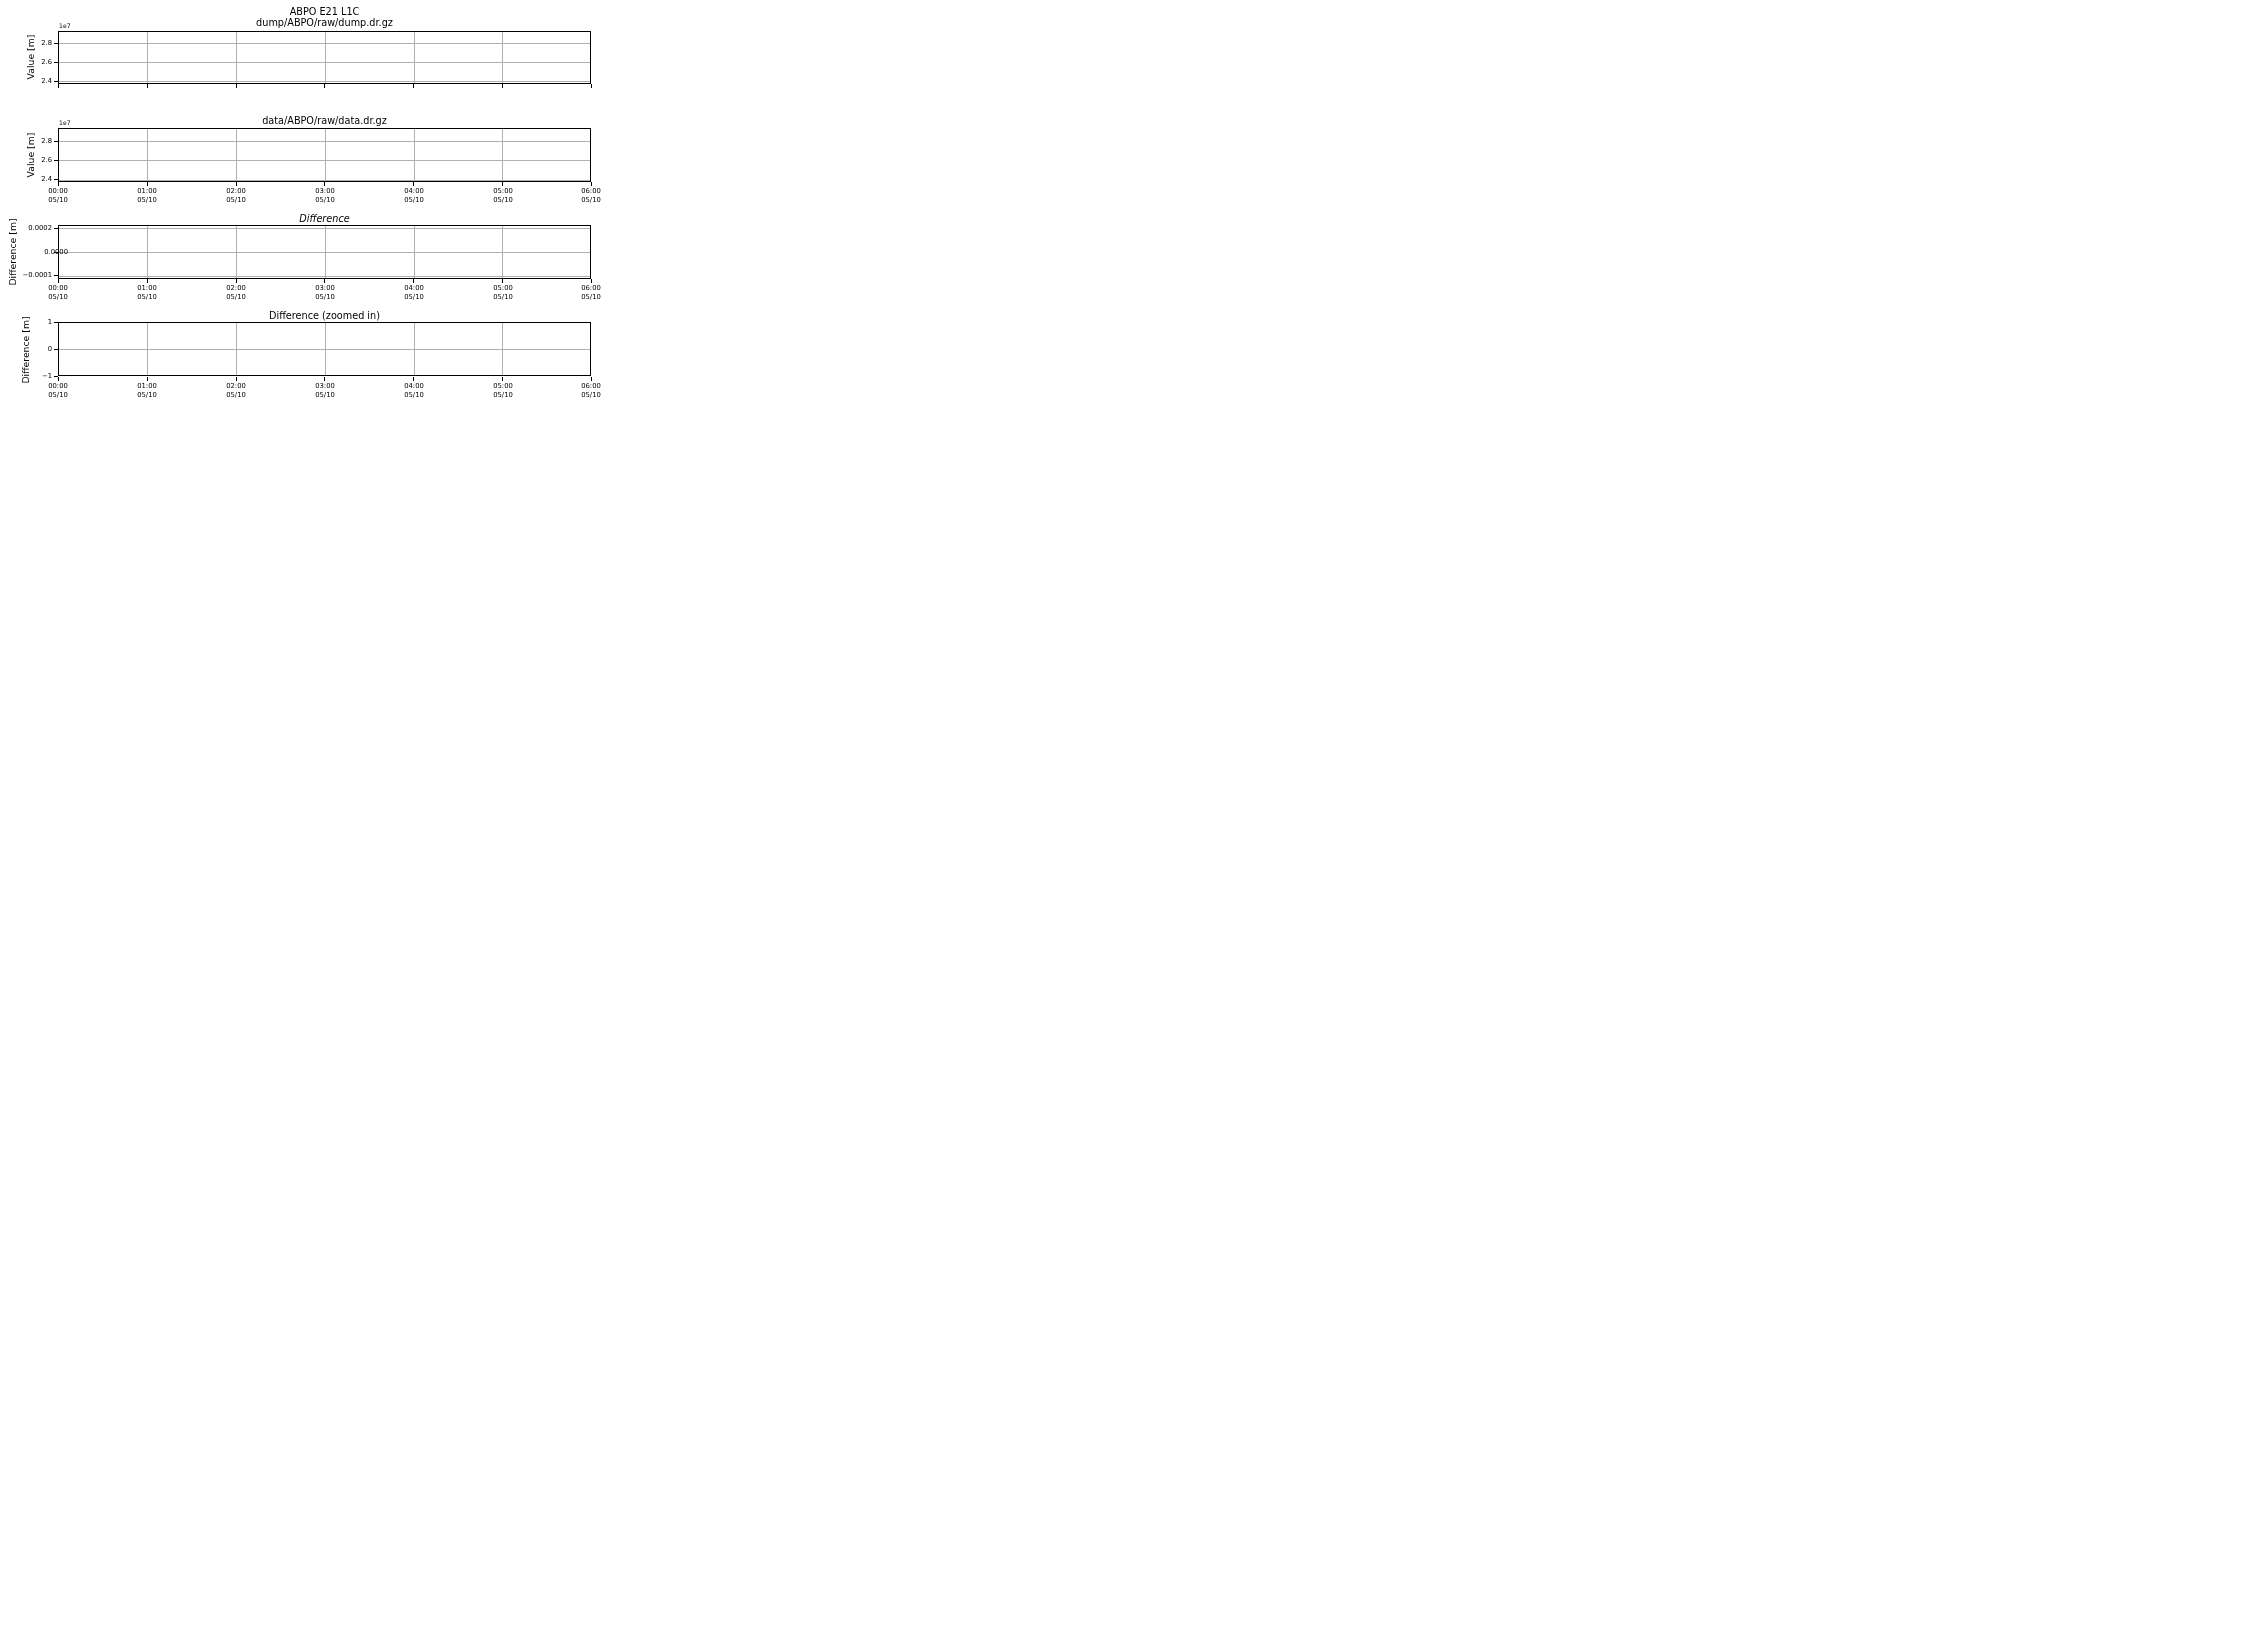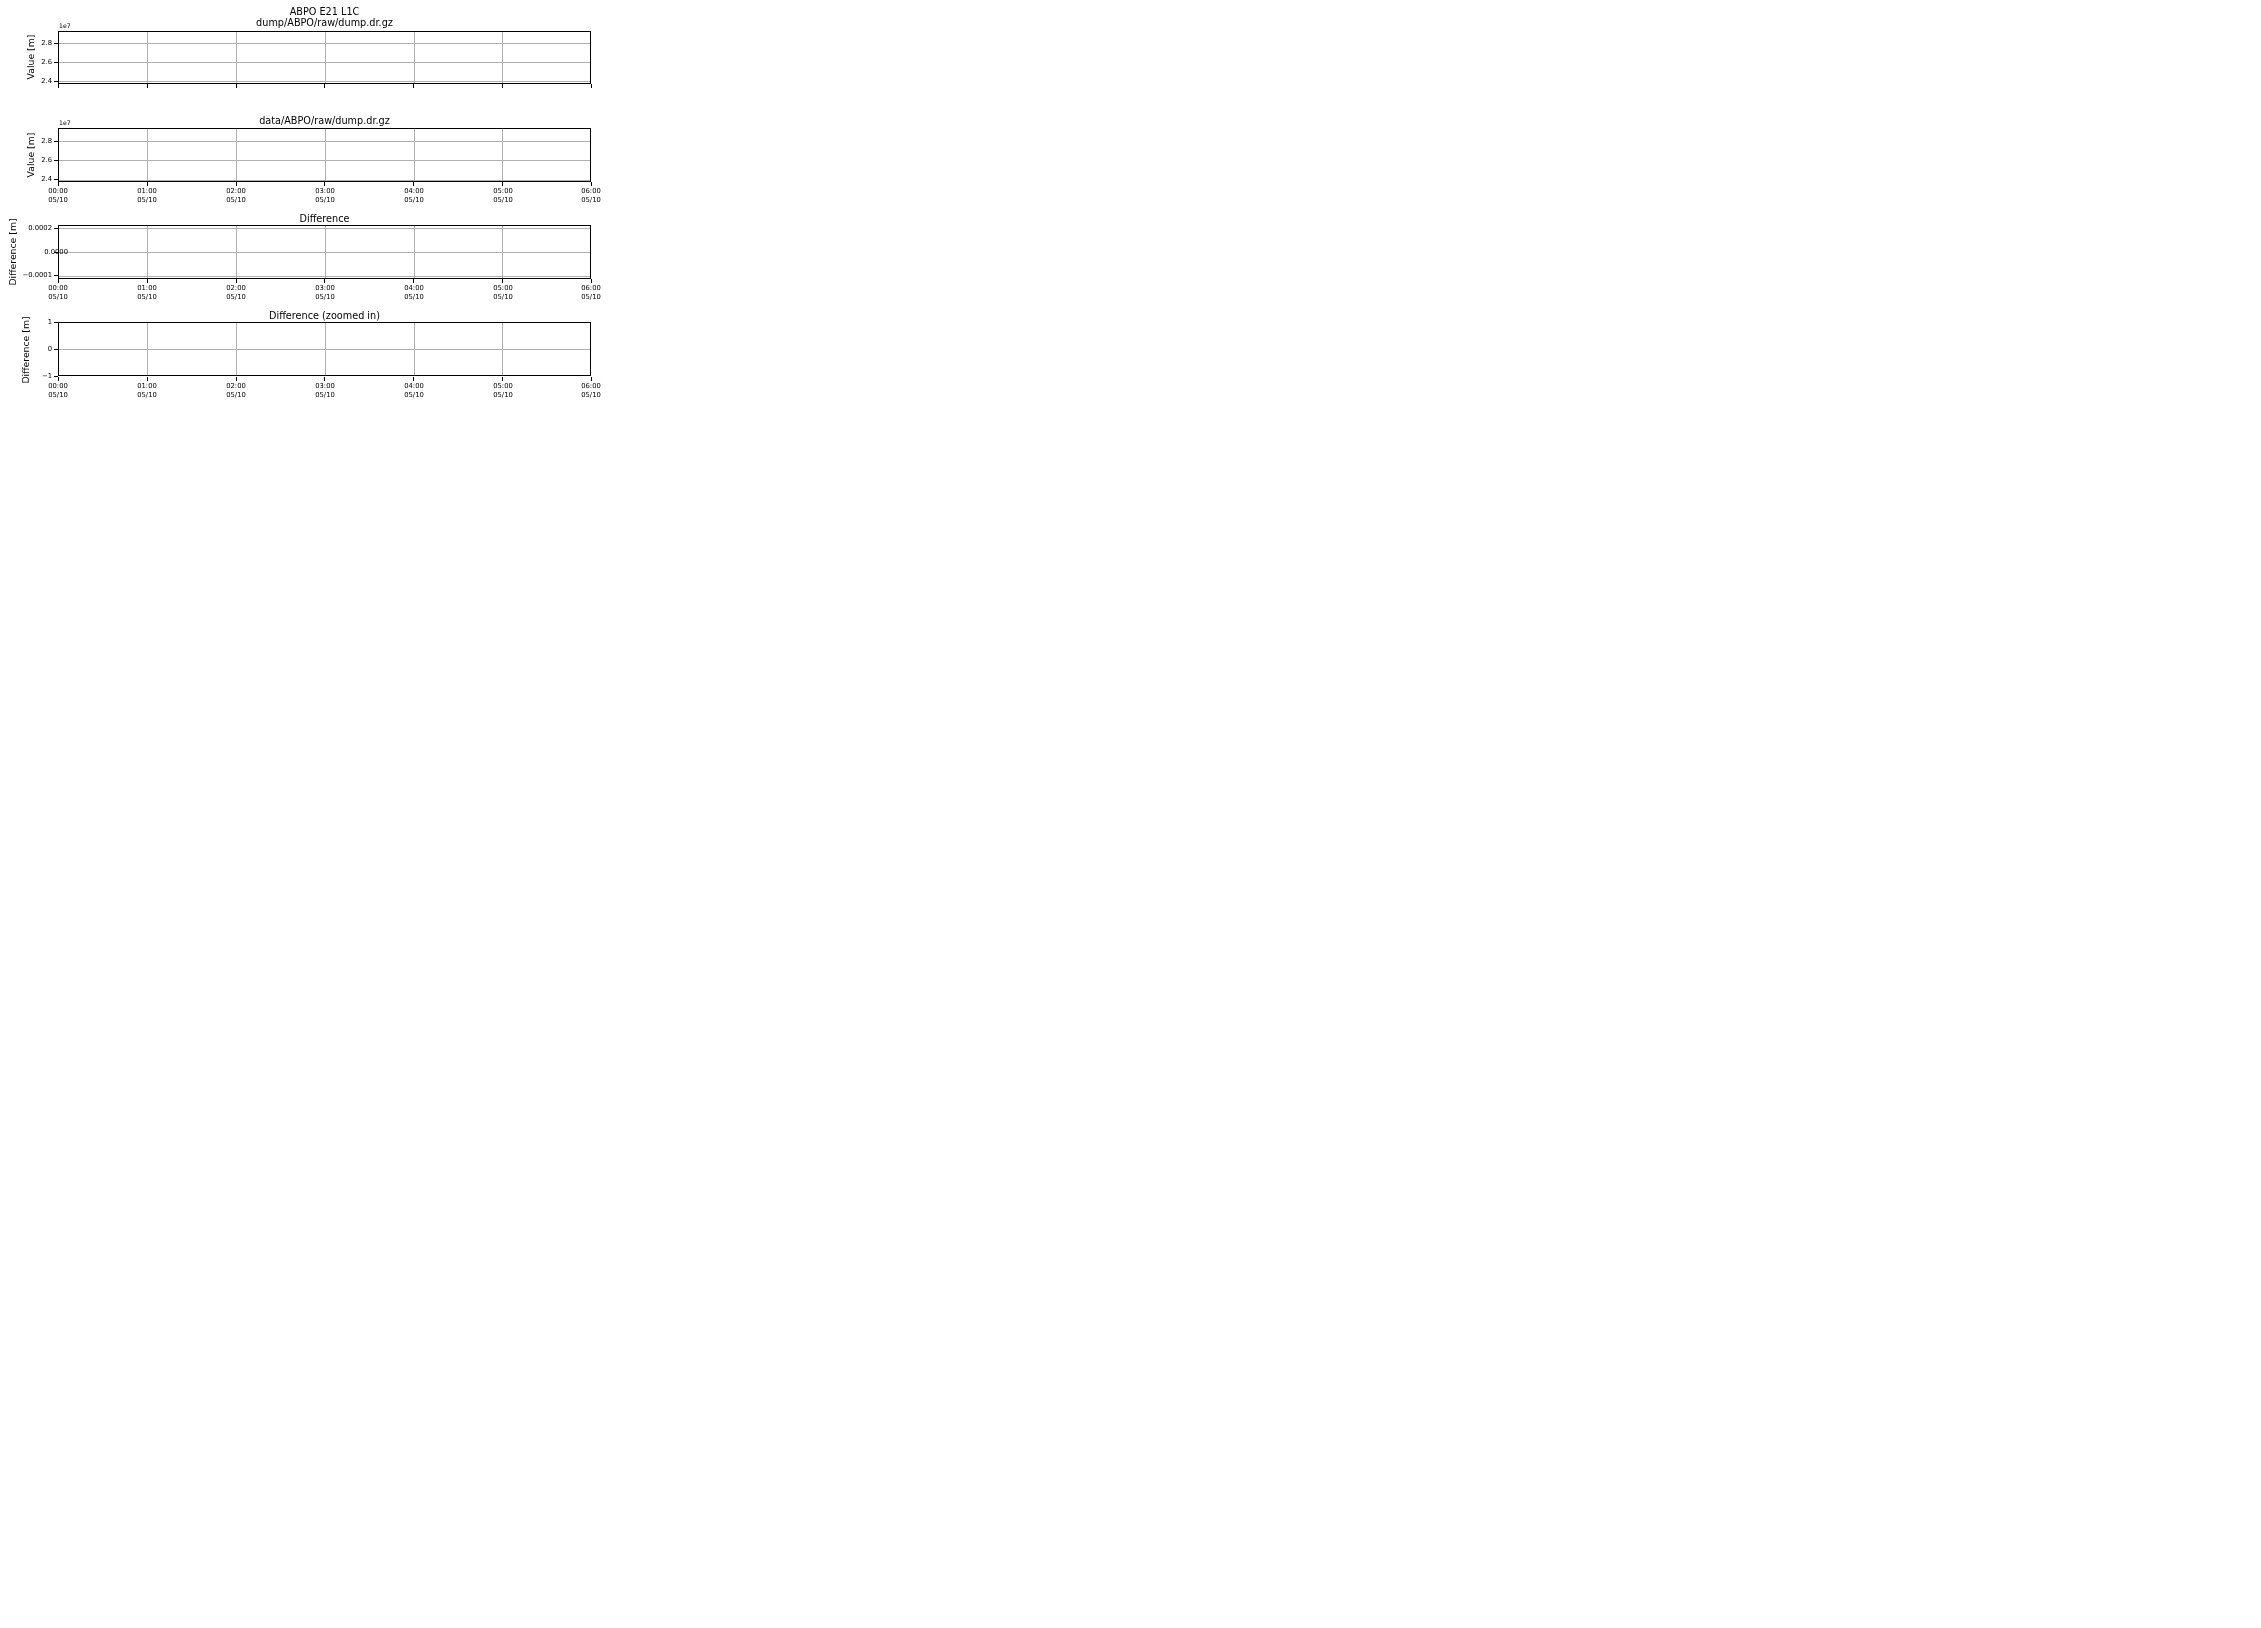--- a/index.html
+++ b/index.html
@@ -81,26 +81,26 @@
 <body>
 
 <div id="figure">
 
   <div class="subplot-title" style="left:58px; top:6.3px; width:533px;">ABPO E21 L1C
 dump/ABPO/raw/dump.dr.gz</div>
   <div class="ylab" style="left:30px; top:57px;">Value [m]</div>
   <div class="offset-text" style="left:59px; top:22px;">1e7</div>
   <div class="axes" id="axes-0" style="left:58px; top:31px; width:533px; height:53px;"></div>
 
-  <div class="subplot-title" style="left:58px; top:115px; width:533px;">data/ABPO/raw/dump.dr.gz</div>
+  <div class="subplot-title" style="left:58px; top:115px; width:533px;">data/ABPO/raw/data.dr.gz</div>
   <div class="ylab" style="left:30px; top:155px;">Value [m]</div>
   <div class="offset-text" style="left:59px; top:119px;">1e7</div>
   <div class="axes" id="axes-1" style="left:58px; top:128px; width:533px; height:54px;"></div>
 
-  <div class="subplot-title" style="left:58px; top:213px; width:533px;">Difference</div>
+  <div class="subplot-title" style="left:58px; top:213px; width:533px;font-style:italic;">Difference</div>
   <div class="ylab" style="left:11.8px; top:252px;">Difference [m]</div>
   <div class="axes" id="axes-2" style="left:58px; top:225px; width:533px; height:54px;"></div>
 
   <div class="subplot-title" style="left:58px; top:310px; width:533px;">Difference (zoomed in)</div>
   <div class="ylab" style="left:25px; top:350px;">Difference [m]</div>
   <div class="axes" id="axes-3" style="left:58px; top:322px; width:533px; height:54px;"></div>
 
 <div class="vgrid" style="left: 147px; top: 32px; height: 51px; background: rgb(176, 176, 176);"></div>
     <div class="vgrid" style="left: 236px; top: 32px; height: 51px; background: rgb(176, 176, 176);"></div>
     <div class="vgrid" style="left: 325px; top: 32px; height: 51px; background: rgb(176, 176, 176);"></div>

